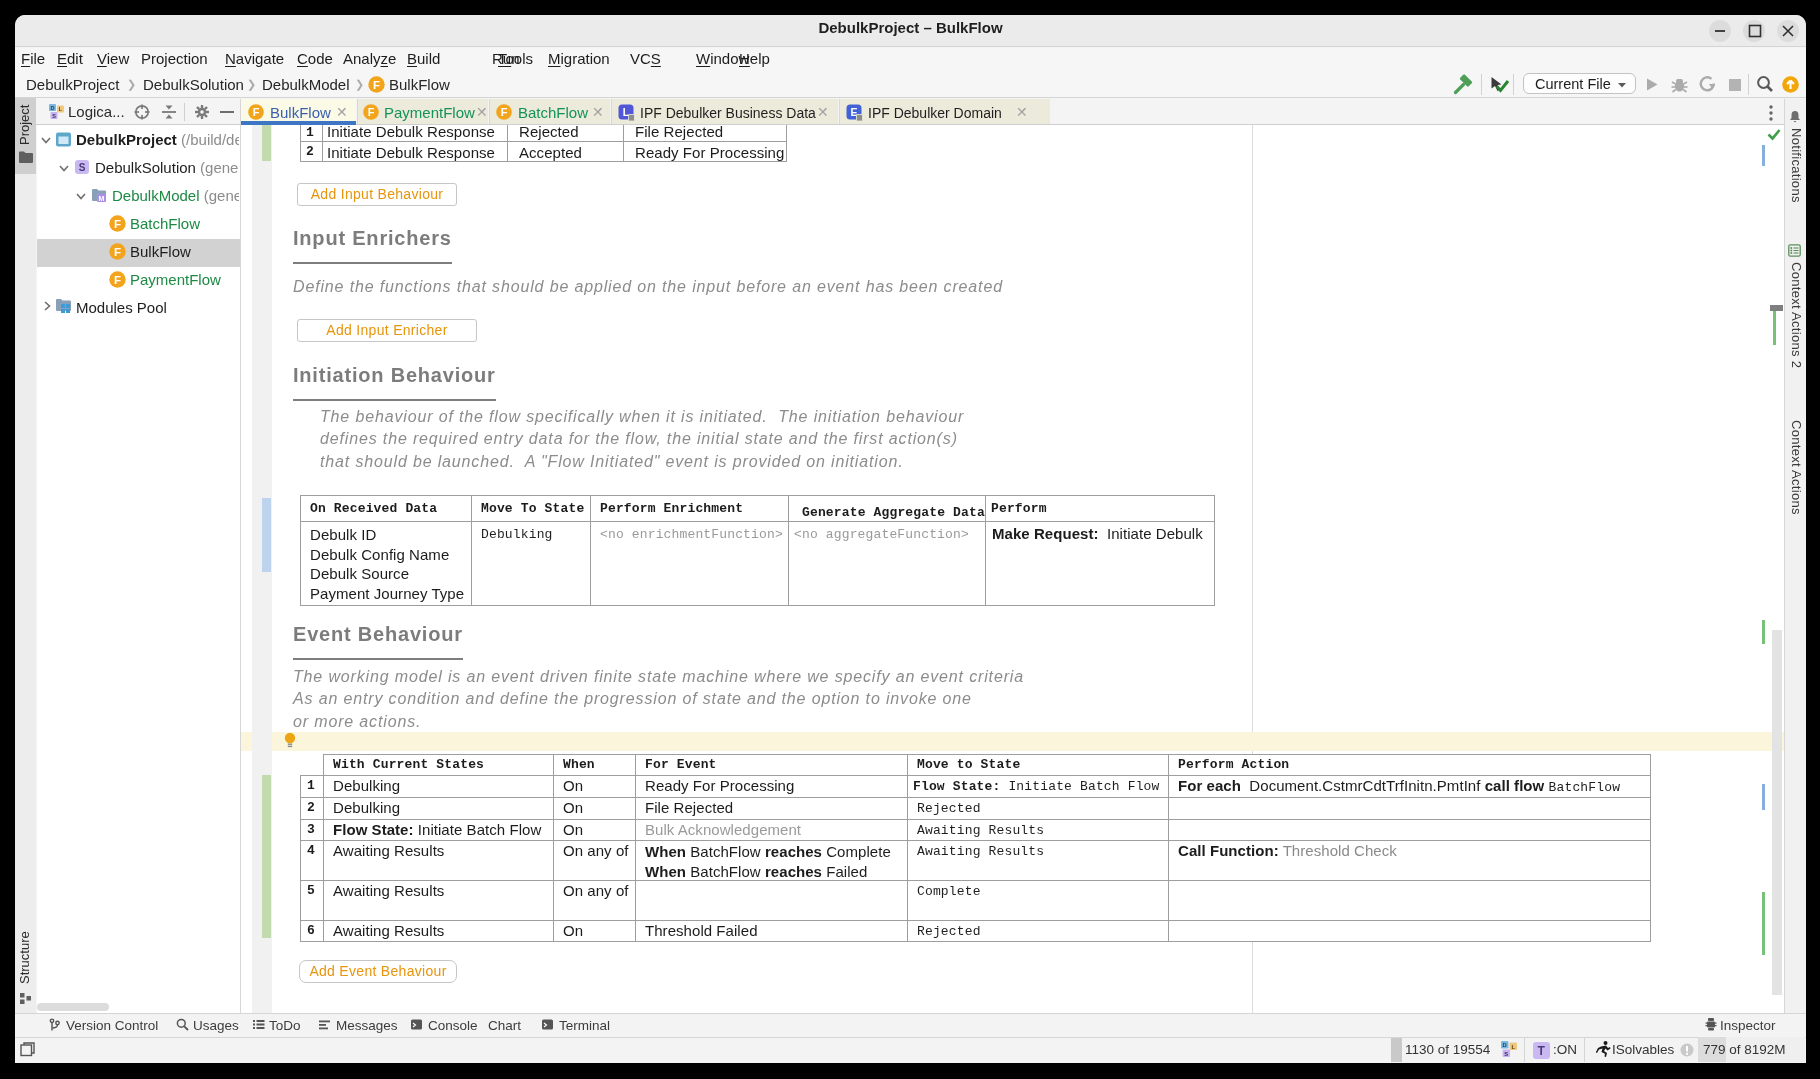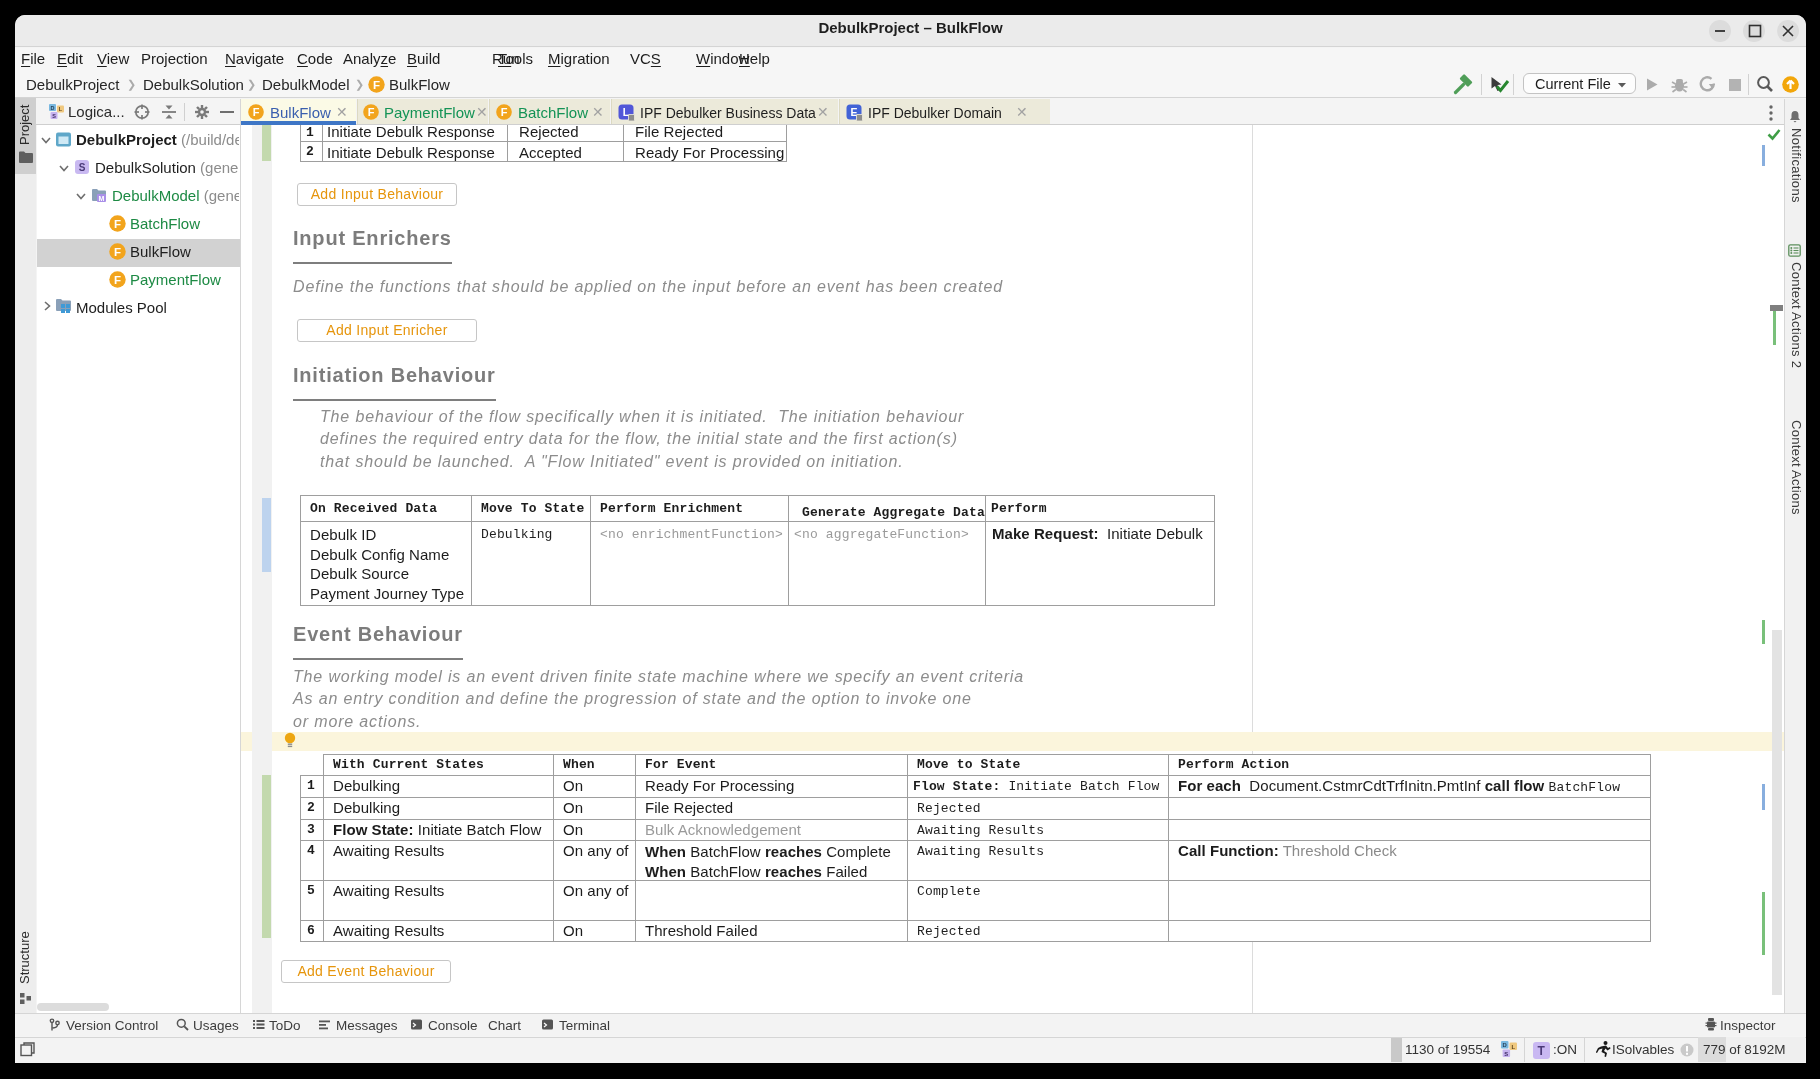--- a/index.html
+++ b/index.html
@@ -420,21 +420,21 @@
  <div class="abs ed-sans" style="left:263px; top:128px;">On any of</div>
  <div class="abs ed-mono" style="left:617px; top:130px;">Complete</div>
 
  <div class="abs ed-monob" style="left:7px; top:169px;">6</div>
  <div class="abs ed-sans" style="left:33px; top:168px;">Awaiting Results</div>
  <div class="abs ed-sans" style="left:263px; top:168px;">On</div>
  <div class="abs ed-sans" style="left:345px; top:168px;">Threshold Failed</div>
  <div class="abs ed-mono" style="left:617px; top:170px;">Rejected</div>
 </div>
 
-<div class="abs btn" style="left:281px; top:960px; width:170px; line-height:21px;">Add Event Behaviour</div>
+<div class="abs btn" style="left:299px; top:960px; width:158px; line-height:21px;border-radius:7px;">Add Event Behaviour</div>
 
 <div class="abs" style="left:1772px; top:630px; width:10px; height:365px; background:#e3e3e3;"></div>
 <div class="abs" style="left:1762px; top:145px; width:3px; height:21px; background:#88aede;"></div>
 <div class="abs" style="left:1770px; top:305px; width:13px; height:6px; background:#7f7f7f;"></div>
 <div class="abs" style="left:1773px; top:311px; width:3px; height:34px; background:#79c07a;"></div>
 <div class="abs" style="left:1762px; top:620px; width:3px; height:24px; background:#79c07a;"></div>
 <div class="abs" style="left:1762px; top:784px; width:3px; height:26px; background:#88aede;"></div>
 <div class="abs" style="left:1762px; top:892px; width:3px; height:63px; background:#79c07a;"></div>
 <svg class="abs" style="left:1767px; top:128px;" width="14" height="13" viewBox="0 0 14 13">
  <path d="M1.5 6.5 L5.5 10.5 L12.5 2" fill="none" stroke="#3f9e46" stroke-width="2.6"></path>

